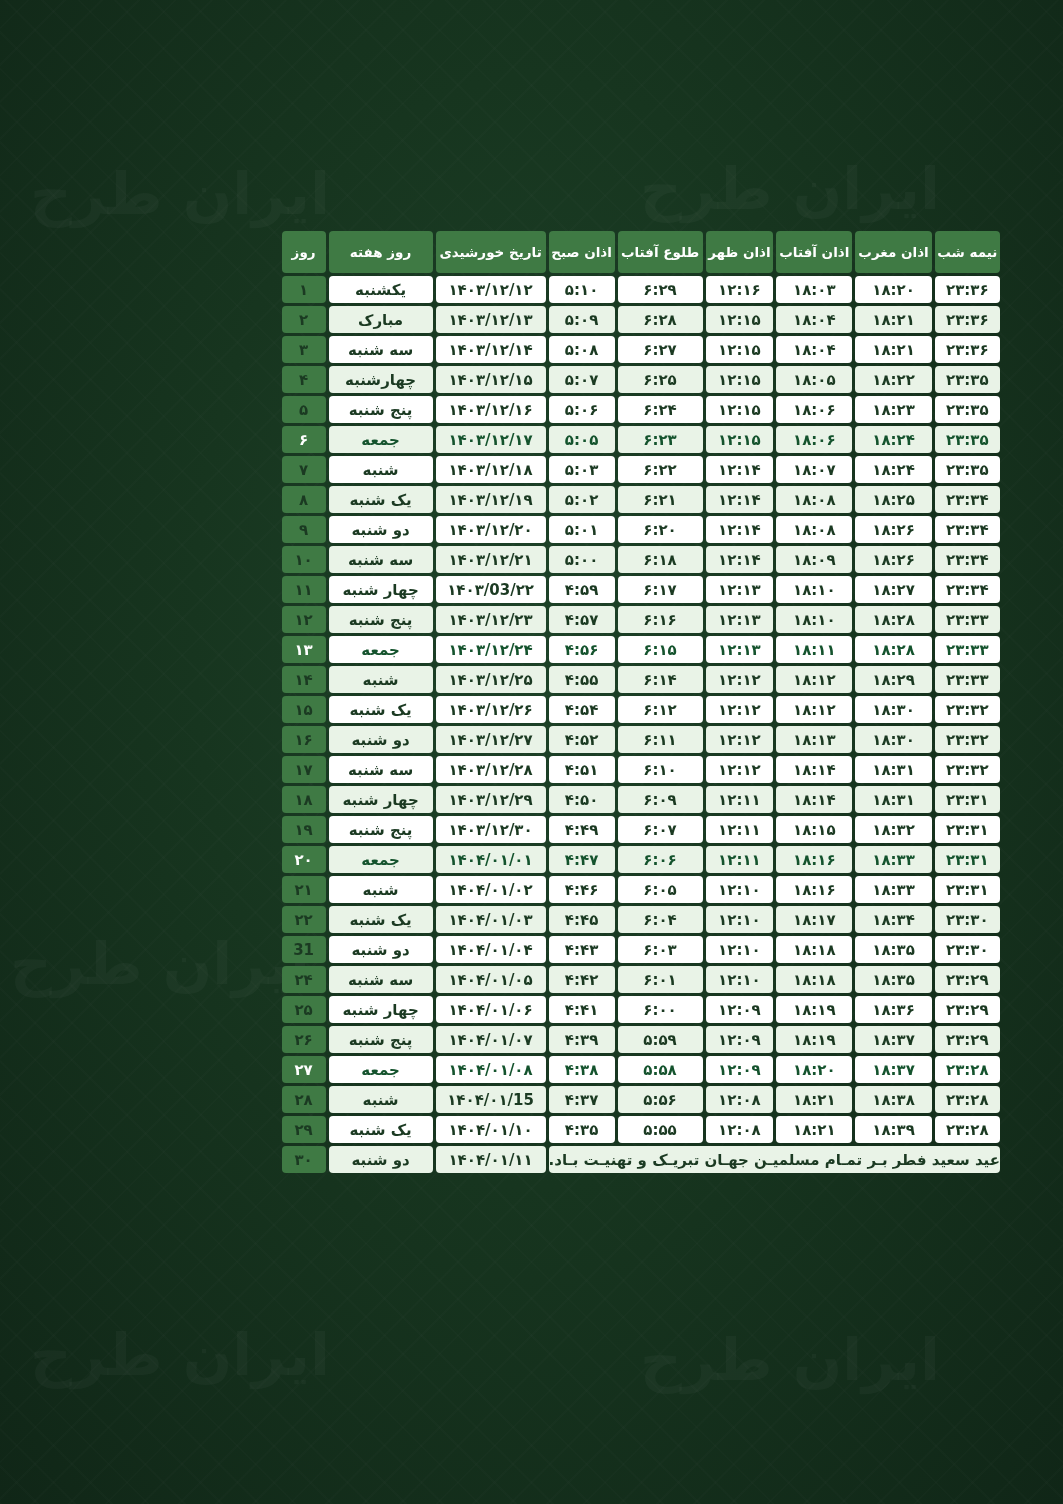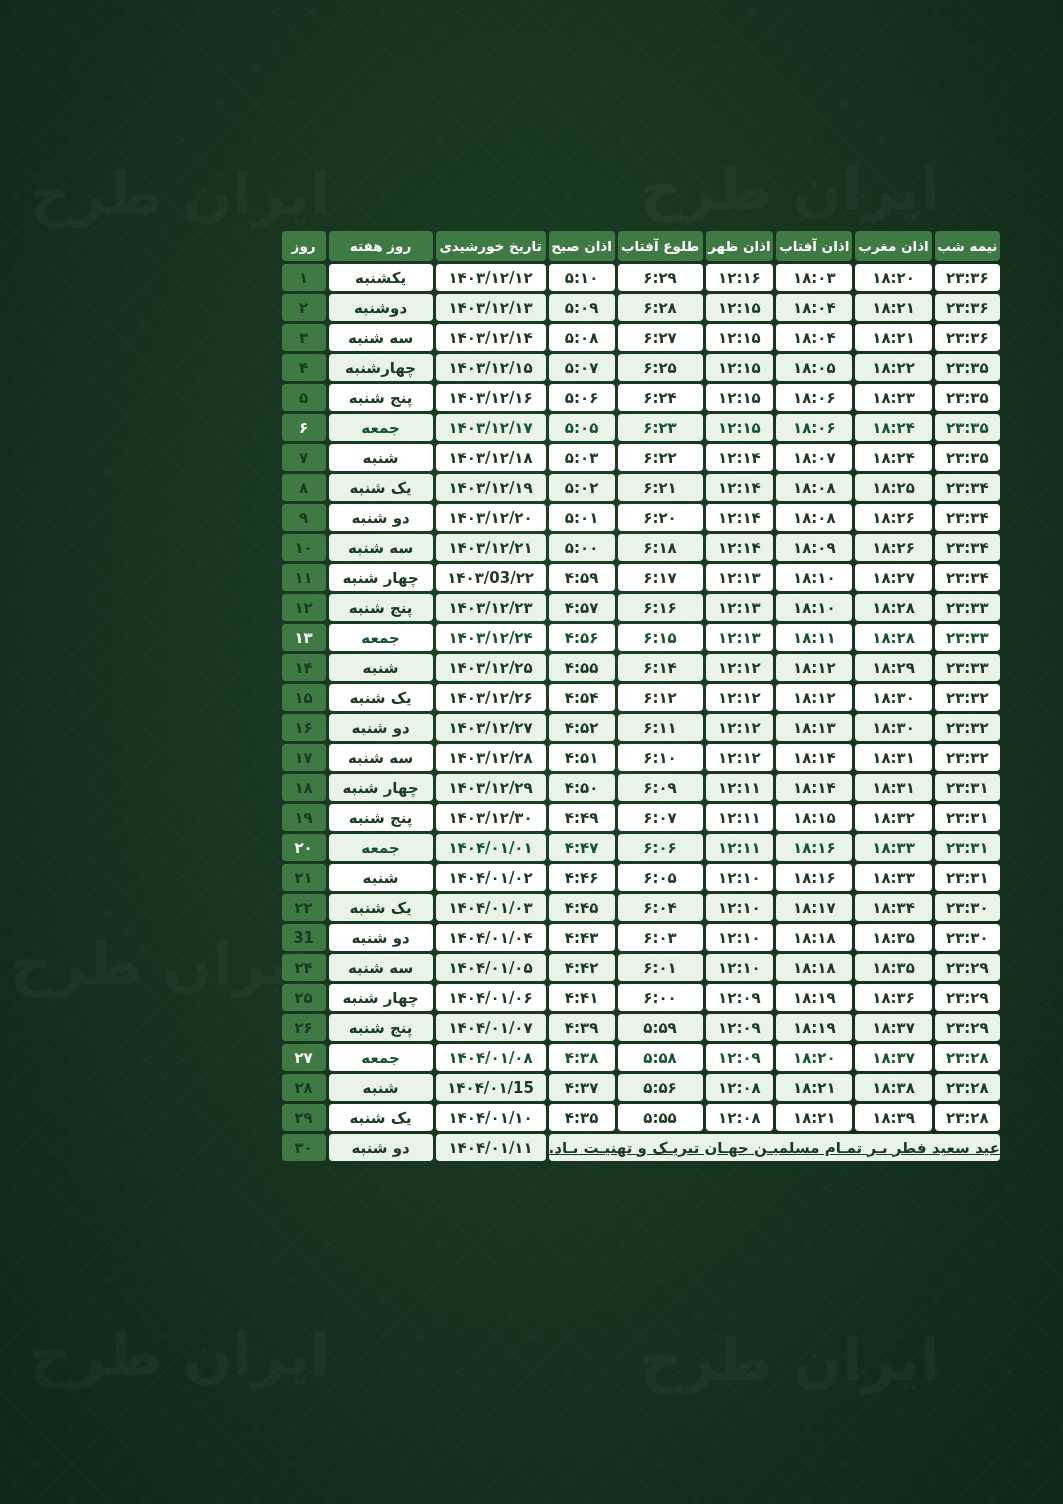--- a/index.html
+++ b/index.html
@@ -60,21 +60,21 @@
     border-collapse: separate;
     border-spacing: 3px 3px;
     direction: rtl;
     table-layout: fixed;
   }
   table.sched th {
     background: #3f7a44;
     color: #ffffff;
     font-size: 13.5px;
     font-weight: bold;
-    height: 30px;
+    height: 42px;
     border-radius: 4px;
     padding: 0;
     text-align: center;
     white-space: nowrap;
   }
   table.sched td {
     background: #ffffff;
     color: #1b3a22;
     font-size: 15px;
     font-weight: bold;
@@ -90,21 +90,20 @@
     color: #ffffff;
     font-size: 14px;
     width: 38px;
   }
   tr.friday td { color: #14532d; }
   tr.friday td.daynum { color: #ffffff; }
   td.eid {
     font-size: 14.5px;
     letter-spacing: 0.5px;
     color: #1b3a22;
-    text-decoration: underline;
   }
   col.c-daynum { width: 44px; }
   col.c-weekday { width: 104px; }
   col.c-date { width: 110px; }
   col.c-time { width: auto; }
 </style>
 </head>
 <body>
 
 <div class="page">
@@ -153,21 +152,21 @@
           <td class="daynum">۱</td>
         </tr>
         <tr class="alt">
           <td>۲۳:۳۶</td>
           <td>۱۸:۲۱</td>
           <td>۱۸:۰۴</td>
           <td>۱۲:۱۵</td>
           <td>۶:۲۸</td>
           <td>۵:۰۹</td>
           <td>۱۴۰۳/۱۲/۱۳</td>
-          <td>دوشنبه</td>
+          <td>مبارک</td>
           <td class="daynum">۲</td>
         </tr>
         <tr>
           <td>۲۳:۳۶</td>
           <td>۱۸:۲۱</td>
           <td>۱۸:۰۴</td>
           <td>۱۲:۱۵</td>
           <td>۶:۲۷</td>
           <td>۵:۰۸</td>
           <td>۱۴۰۳/۱۲/۱۴</td>

